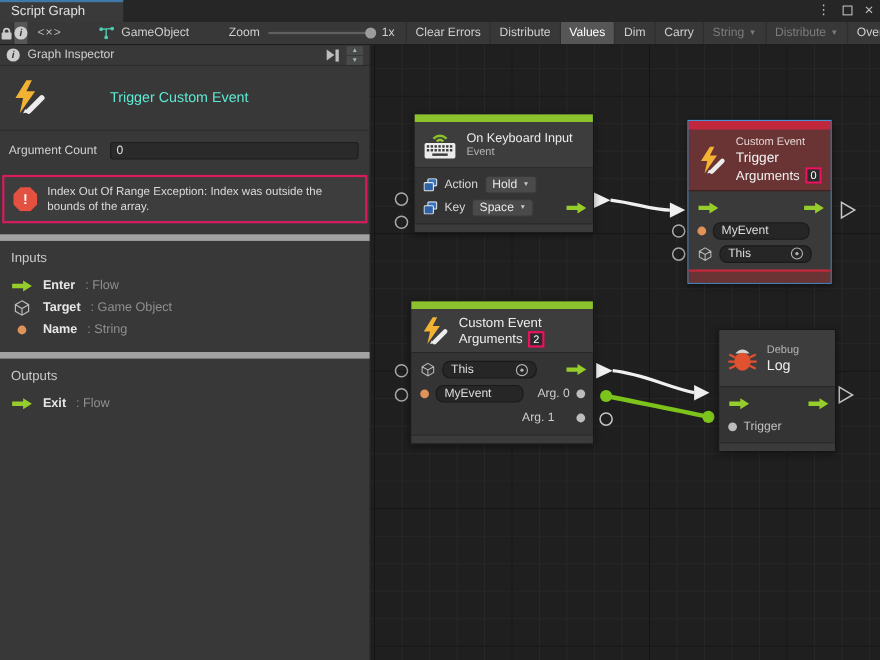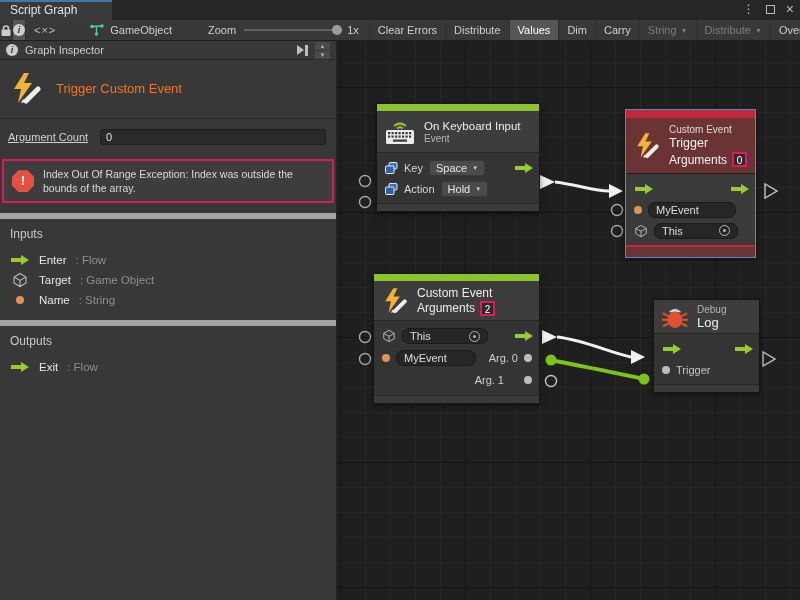--- a/index.html
+++ b/index.html
@@ -38,38 +38,38 @@
   .panel-head { height:19px; display:flex; align-items:center; gap:7px; padding:0 6px;
     border-bottom:1px solid #2b2b2b; font-size:11px; color:#cfcfcf; }
   .panel-head .spacer { flex:1; }
   .dock-ico { display:flex; align-items:center; }
   .dock-tri { width:0; height:0; border-left:7px solid #bdbdbd; border-top:5px solid transparent; border-bottom:5px solid transparent; }
   .dock-bar { width:3px; height:11px; background:#bdbdbd; margin-left:1px; }
   .spinner { width:15px; display:flex; flex-direction:column; gap:1px; }
   .spinner span { background:#4a4a4a; font-size:6px; line-height:8px; text-align:center; color:#9fb4bb; }
 
   .panel-title { display:flex; align-items:center; gap:14px; padding:12px 10px 14px 10px; border-bottom:1px solid #2d2d2d; }
-  .panel-title .t { font-size:13px; color:#f97316; }
+  .panel-title .t { font-size:13px; color:#5eead4;margin-left:44px; }
 
   .arg-row { display:flex; align-items:center; padding:10px 10px 8px 8px; }
-  .arg-row label { font-size:11px; color:#d2d2d2; width:92px;text-decoration:underline; }
+  .arg-row label { font-size:11px; color:#d2d2d2; width:92px; }
   .arg-row input { flex:1; height:16px; background:#2a2a2a; border:1px solid #1d1d1d; border-radius:3px;
     color:#e2e2e2; font-size:11px; padding:0 5px; font-family:inherit; }
 
   .error-box { margin:6px 2px 10px 2px; border:2px solid #d81b5e; background:#3d3d3d;
     display:flex; align-items:center; gap:9px; padding:6px 8px; }
   .err-ico { flex:0 0 22px; height:22px; background:#e45140; color:#fff; font-weight:bold; font-size:13px;
     line-height:22px; text-align:center;
     clip-path:polygon(30% 0,70% 0,100% 30%,100% 70%,70% 100%,30% 100%,0 70%,0 30%); }
   .error-box p { font-size:10.5px; line-height:1.35; color:#dadada; }
 
   .io-section { border-top:6px solid #a3a3a3; padding:8px 28px 10px 10px; }
   .io-section h3 { font-size:12px; font-weight:normal; color:#cacaca; margin-bottom:9px; }
   .io-row { display:flex; align-items:center; gap:9px; height:20px; font-size:11.5px; }
-  .io-row .nm { color:#e6e6e6; font-weight:normal; }
+  .io-row .nm { color:#e6e6e6; font-weight:bold; }
   .io-row .ty { color:#8f8f8f; }
 
   
   .dot-orange { width:8px; height:8px; border-radius:50%; background:#e09358; }
   .dot-gray { width:8px; height:8px; border-radius:50%; background:#bdbdbd; }
   .target-ico { position:relative; width:11px; height:11px; border:1px solid #b5b5b5; border-radius:50%; }
   .target-ico::after { content:""; position:absolute; left:50%; top:50%; width:3px; height:3px; margin:-1.5px 0 0 -1.5px;
     border-radius:50%; background:#b5b5b5; }
 
   
@@ -307,40 +307,40 @@
         <span class="title">On Keyboard Input</span>
         <span class="sub">Event</span>
       </div>
     </div>
     <div class="body">
       <div class="row">
         <svg width="13" height="12" viewBox="0 0 13 12">
           <rect x="4" y="0.5" width="8" height="6.5" rx="1" fill="#3573c0" stroke="#e8e8e8" stroke-width="1"></rect>
           <rect x="0.5" y="4" width="8.5" height="7.5" rx="1" fill="#2d62a8" stroke="#e8e8e8" stroke-width="1"></rect>
         </svg>
+        <span>Action</span>
+        <span class="dropdown">
+          <span>Hold</span>
+            <span class="caret">▼</span>
+        </span>
+      </div>
+      <div class="row">
+        <svg width="13" height="12" viewBox="0 0 13 12">
+          <rect x="4" y="0.5" width="8" height="6.5" rx="1" fill="#3573c0" stroke="#e8e8e8" stroke-width="1"></rect>
+          <rect x="0.5" y="4" width="8.5" height="7.5" rx="1" fill="#2d62a8" stroke="#e8e8e8" stroke-width="1"></rect>
+        </svg>
         <span>Key</span>
         <span class="dropdown">
           <span>Space</span>
             <span class="caret">▼</span>
         </span>
         <span class="flow-right">
           <svg width="20" height="12" viewBox="0 0 20 12">
               <path d="M1 4h10V1l8 5-8 5V8H1z" fill="#95ce2c"></path>
             </svg>
-        </span>
-      </div>
-      <div class="row">
-        <svg width="13" height="12" viewBox="0 0 13 12">
-          <rect x="4" y="0.5" width="8" height="6.5" rx="1" fill="#3573c0" stroke="#e8e8e8" stroke-width="1"></rect>
-          <rect x="0.5" y="4" width="8.5" height="7.5" rx="1" fill="#2d62a8" stroke="#e8e8e8" stroke-width="1"></rect>
-        </svg>
-        <span>Action</span>
-        <span class="dropdown">
-          <span>Hold</span>
-            <span class="caret">▼</span>
         </span>
       </div>
     </div>
     <div class="ftr"></div>
   </div>
 
   <div class="node error" style="left:288px; top:68px; width:131px;">
     <div class="strip"></div>
     <div class="hdr" style="height:56px;">
       <svg width="26" height="27" viewBox="0 0 32 32">
@@ -434,21 +434,21 @@
         <span style="position:absolute; right:7px; display:flex; align-items:center; gap:20px;">
           <span style="color:#cfcfcf;">Arg. 1</span>
           <span class="dot-gray"></span>
         </span>
       </div>
     </div>
     <div class="ftr"></div>
   </div>
 
   <div class="node" style="left:316px; top:258px; width:107px;">
-    <div class="hdr" style="height:34px;">
+    <div class="hdr" style="height:52px;">
       <svg width="26" height="26" viewBox="0 0 28 28">
         <path d="M7 9 q7 -8 14 0 z" fill="#d4d4d4"></path>
         <g stroke="#e0512f" stroke-width="2.2">
           <line x1="7" y1="13" x2="1" y2="10"></line>
             <line x1="7" y1="17" x2="0" y2="17"></line>
             <line x1="7" y1="21" x2="1" y2="24"></line>
           <line x1="21" y1="13" x2="27" y2="10"></line>
             <line x1="21" y1="17" x2="28" y2="17"></line>
             <line x1="21" y1="21" x2="27" y2="24"></line>
         </g>

